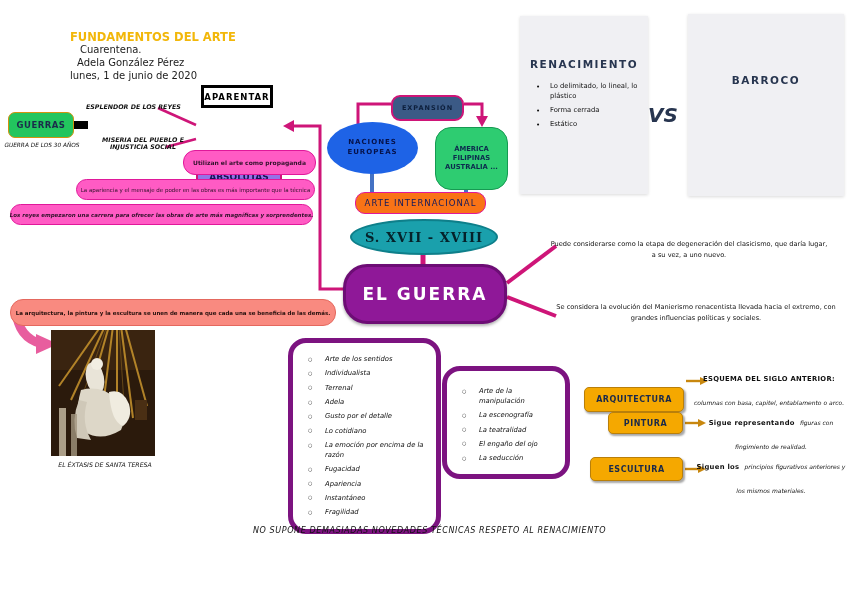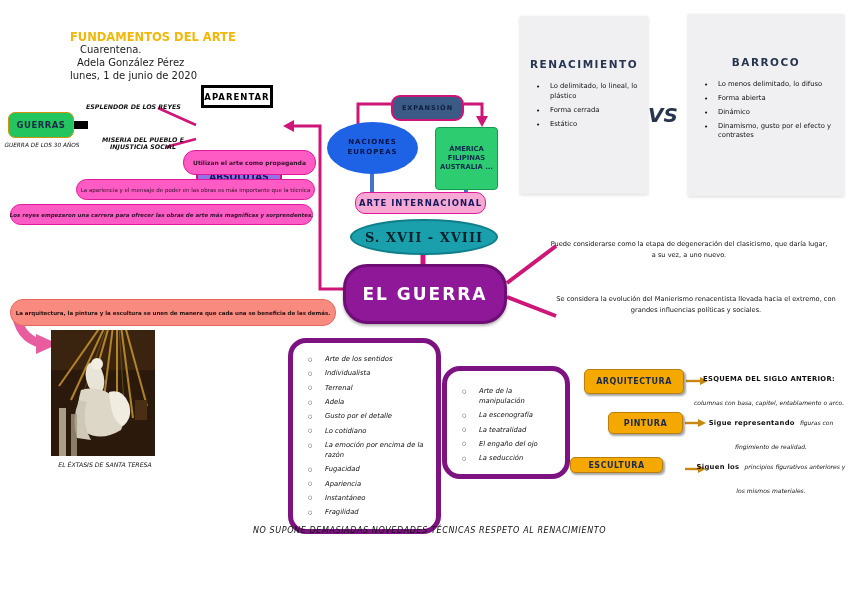--- a/index.html
+++ b/index.html
@@ -36,48 +36,48 @@
   .bar2 { left:76px; top:179px; width:239px; height:21px; font-size:5.5px; }
   .bar3 { left:10px; top:204px; width:303px; height:21px; font-size:5.5px; font-weight:bold; font-style:italic; }
 
   
   .expansion { left:391px; top:95px; width:73px; height:26px; background:#3b5a86; border:2px solid #CE1578;
     border-radius:9px; display:flex; align-items:center; justify-content:center;
     font-size:6.5px; font-weight:bold; color:#0d1f3c; letter-spacing:1px; }
   .naciones { left:327px; top:122px; width:91px; height:52px; background:#1E63E6; border-radius:50%;
     display:flex; align-items:center; justify-content:center; text-align:center;
     font-size:7px; font-weight:bold; color:#06124a; letter-spacing:1px; line-height:1.4; }
-  .america { left:435px; top:127px; width:63px; height:63px; background:#2ECC71; border:1.5px solid #169a52;
-    border-radius:4px; display:flex; align-items:center; justify-content:center; text-align:center;
+  .america { left:435px; top:127px; width:73px; height:63px; background:#2ECC71; border:1.5px solid #169a52;
+    border-radius:16px; display:flex; align-items:center; justify-content:center; text-align:center;
     font-size:6.8px; font-weight:bold; color:#0d2b4e; line-height:1.35; padding:2px; }
-  .arteint { left:355px; top:192px; width:131px; height:22px; background:#f9a8d4; border:1.5px solid #E0189A;
+  .arteint { left:355px; top:192px; width:131px; height:22px; background:#f97316; border:1.5px solid #E0189A;
     border-radius:10px; display:flex; align-items:center; justify-content:center;
-    font-size:8.5px; font-weight:bold; color:#131a5e; letter-spacing:1px; }
+    font-size:8.5px; font-weight:normal; color:#131a5e; letter-spacing:1px; }
   .siglos { left:350px; top:219px; width:148px; height:36px; background:#1AA0AC; border:2px solid #0e7f8a; border-radius:50%;
     display:flex; align-items:center; justify-content:center;
     font-family:"DejaVu Serif", serif; font-size:13px; font-weight:bold; color:#05222a; letter-spacing:1px; }
   .barroco-box { left:343px; top:264px; width:164px; height:60px; background:#8F1898; border:3px solid #6d0d75;
     border-radius:24px; display:flex; align-items:center; justify-content:center;
     font-size:17px; font-weight:bold; color:#fff; letter-spacing:2px; box-shadow:0 2px 3px rgba(0,0,0,.3); }
 
   
   .panel { background:#f0f0f3; box-shadow:0 1px 3px rgba(0,0,0,.15); }
   .panel-left { left:520px; top:16px; width:128px; height:178px; }
   .panel-right { left:688px; top:14px; width:156px; height:182px; }
   .panel-title { text-align:center; font-size:10.5px; font-weight:bold; color:#27354f; letter-spacing:1.5px; }
-  .pt-l { margin-top:42px; } .pt-r { margin-top:42px;text-align:center; }
+  .pt-l { margin-top:42px; } .pt-r { margin-top:60px;text-align:center; }
   .panel ul { list-style:none; margin:12px 8px 0 14px; }
   .panel li { position:relative; font-size:6.8px; color:#111; padding-left:16px; margin-bottom:4px; line-height:1.45; }
   .panel li::before { content:"•"; position:absolute; left:2px; top:0; font-size:7px; }
   .vs { left:648px; top:103px; font-size:20px; font-weight:bold; font-style:italic; color:#27354f; }
 
   
   .note { font-size:6.6px; color:#111; text-align:center; line-height:1.7; }
   .note1 { left:548px; top:239px; width:282px; }
-  .note2 { left:552px; top:294px; width:288px; }
+  .note2 { left:552px; top:302px; width:288px; }
 
   
   .unionbar { left:10px; top:299px; width:326px; height:27px; background:#F98A80; border:1.5px solid #e4685e;
     border-radius:13px; display:flex; align-items:center; justify-content:center; white-space:nowrap;
     font-size:5.5px; font-weight:bold; color:#27110e; }
 
   
   .statue { left:51px; top:330px; width:104px; height:126px; }
   .statue-caption { left:40px; top:461px; width:130px; text-align:center; font-size:6.2px; font-style:italic; color:#111; }
 
@@ -87,23 +87,23 @@
   .charbox2 { left:442px; top:366px; width:128px; height:113px; }
   .charbox ul { list-style:none; margin:12px 6px 0 12px; }
   .charbox li { position:relative; font-size:6.8px; font-style:italic; color:#111; padding-left:20px; margin-bottom:4.5px; line-height:1.45; }
   .charbox li::before { content:"○"; position:absolute; left:3px; top:.5px; font-size:5px; font-style:normal; }
   .charbox2 ul { margin-top:16px; }
 
   
   .goldbox { background:#F5A800; border:1.5px solid #b97f0a; border-radius:5px; box-shadow:1.5px 2px 2px rgba(0,0,0,.35);
     display:flex; align-items:center; justify-content:center;
     font-size:8px; font-weight:bold; color:#1b2a4a; letter-spacing:.5px; }
-  .disc1 { left:584px; top:369px; width:100px; height:25px; }
+  .disc1 { left:584px; top:387px; width:100px; height:25px; }
   .disc2 { left:608px; top:412px; width:75px; height:22px; }
-  .disc3 { left:570px; top:457px; width:93px; height:16px; }
+  .disc3 { left:590px; top:457px; width:93px; height:24px; }
   .descr { text-align:center; line-height:1.5; color:#111; }
   .descr .head { font-size:6.8px; font-weight:bold; letter-spacing:.3px; }
   .descr .tail { font-size:6px; font-style:italic; }
   .descr1 { left:690px; top:364px; width:158px; }
   .descr2 { left:698px; top:408px; width:146px; }
   .descr3 { left:696px; top:452px; width:150px; }
 
   .footer { left:253px; top:526px; width:360px; font-size:8px; font-style:italic; letter-spacing:.6px; color:#111; }
 
   svg.overlay { position:absolute; left:0; top:0; pointer-events:none; }
@@ -216,26 +216,20 @@
     <div class="panel-title pt-l">RENACIMIENTO</div>
     <ul>
       <li>Lo delimitado, lo lineal, lo plástico</li>
       <li>Forma cerrada</li>
       <li>Estático</li>
     </ul>
   </div>
   <div class="abs vs">VS</div>
   <div class="abs panel panel-right">
     <div class="panel-title pt-r">BARROCO</div>
-    <ul>
-      <li>Lo menos delimitado, lo difuso</li>
-      <li>Forma abierta</li>
-      <li>Dinámico</li>
-      <li>Dinamismo, gusto por el efecto y contrastes</li>
-    </ul>
   </div>
 
   <div class="abs note note1">Puede considerarse como la etapa de degeneración del clasicismo, que daría lugar, a su vez, a uno nuevo.</div>
   <div class="abs note note2">Se considera la evolución del Manierismo renacentista llevada hacia el extremo, con grandes influencias políticas y sociales.</div>
 
   <div class="abs charbox charbox1">
     <ul>
       <li>Arte de los sentidos</li>
       <li>Individualista</li>
       <li>Terrenal</li>

